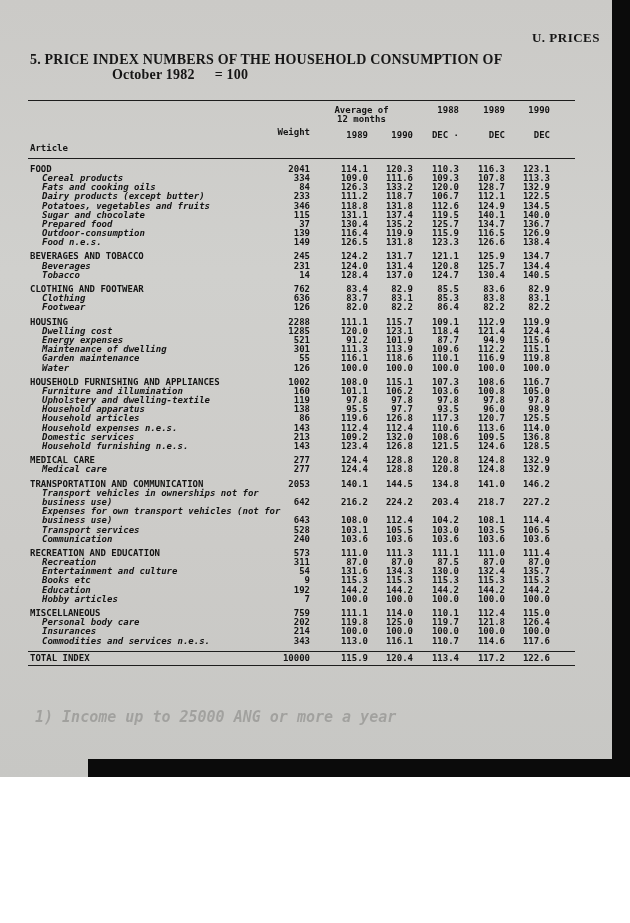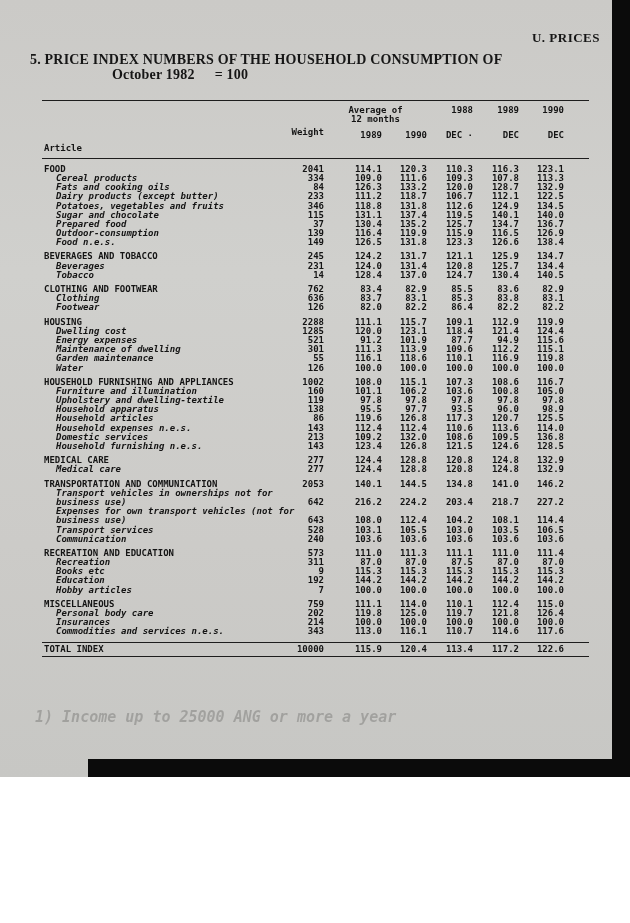--- a/index.html
+++ b/index.html
@@ -20,21 +20,21 @@
             font-weight:bold; font-size:13px; letter-spacing:0.5px; }
 
   
   .title { position:absolute; left:30px; top:52px; font-family:"Liberation Serif", serif;
            font-weight:bold; font-size:14px; line-height:15px; letter-spacing:0.2px; }
   .title .l2 { display:flex; align-items:baseline; }
   .title .period { margin-left:82px; }
   .title .base   { margin-left:20px; }
 
   
-  .sheet { position:absolute; left:44px; top:100px; width:520px;
+  .sheet { position:absolute; left:30px; top:100px; width:520px;
            font-size:9px; font-weight:bold; color:#141414; }
   .rule  { margin-left:-2px; width:547px; border-top:1.4px solid #1d1d1d; height:0; }
 
   .thead { padding:5px 0 5px 0; }
   .hrow  { display:flex; height:9.2px; line-height:9.2px; white-space:nowrap; }
   .gap7  { height:7px; } .gap3 { height:3px; }
 
   .sp280 { width:280px; flex:none; }
   .sp195 { width:195px; flex:none; }
   .avg-group { width:103px; flex:none; text-align:center; }
@@ -478,20 +478,29 @@
           <div class="trow item">
             <span class="c-label">Recreation</span>
             <span class="cw">311</span>
             <span class="ca89">87.0</span>
             <span class="ca90">87.0</span>
             <span class="cd88">87.5</span>
             <span class="cd89">87.0</span>
             <span class="cd90">87.0</span>
           </div>
           <div class="trow item">
+            <span class="c-label">Entertainment and culture</span>
+            <span class="cw">54</span>
+            <span class="ca89">131.6</span>
+            <span class="ca90">134.3</span>
+            <span class="cd88">130.0</span>
+            <span class="cd89">132.4</span>
+            <span class="cd90">135.7</span>
+          </div>
+          <div class="trow item">
             <span class="c-label">Books etc</span>
             <span class="cw">9</span>
             <span class="ca89">115.3</span>
             <span class="ca90">115.3</span>
             <span class="cd88">115.3</span>
             <span class="cd89">115.3</span>
             <span class="cd90">115.3</span>
           </div>
           <div class="trow item">
             <span class="c-label">Education</span>

